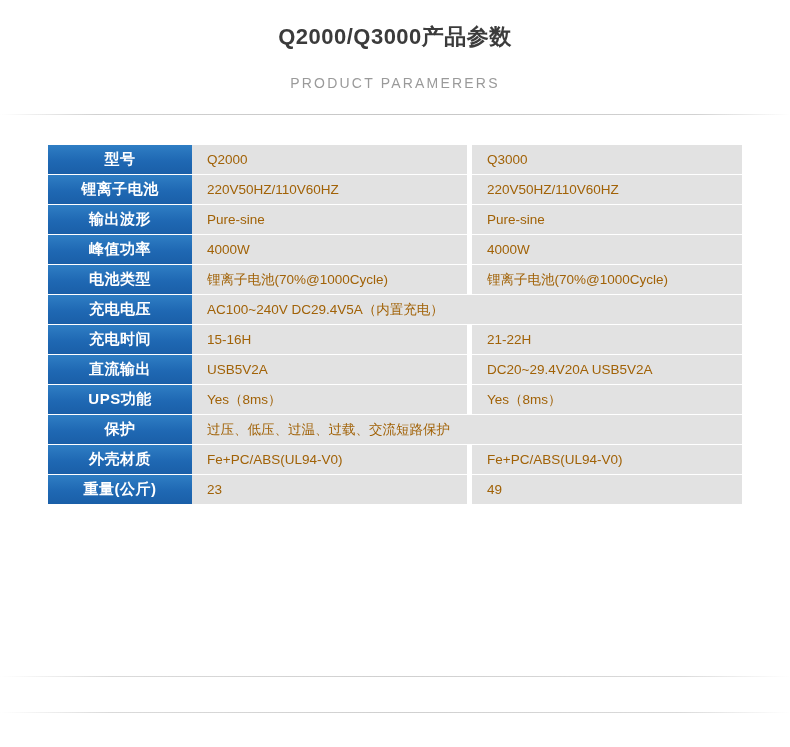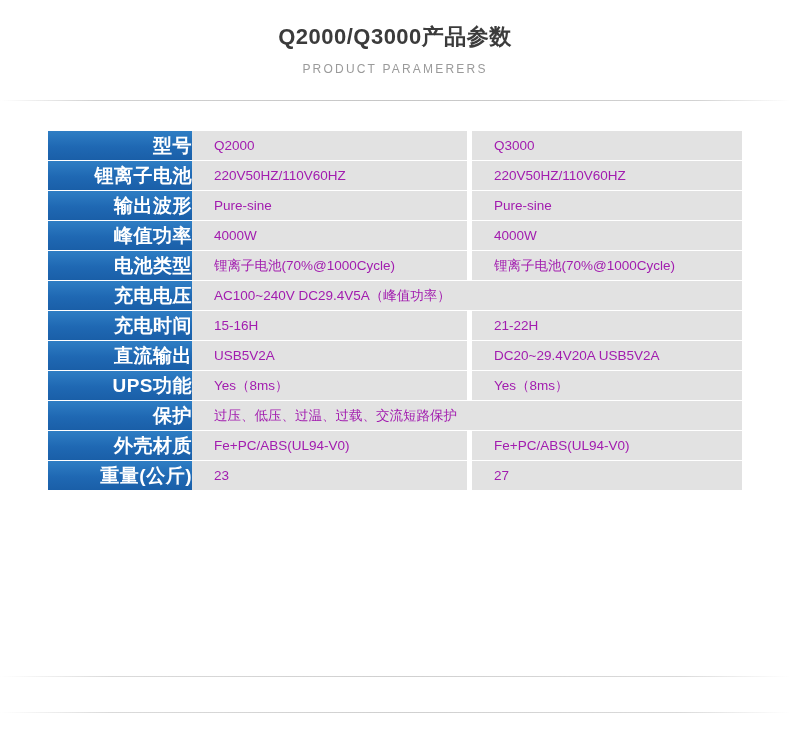--- a/index.html
+++ b/index.html
@@ -22,22 +22,22 @@
     text-align: center;
   }
   .header-title {
     font-size: 22px;
     font-weight: bold;
     color: #3b3b3b;
     letter-spacing: 0.5px;
     line-height: 30px;
   }
   .header-sub {
-    margin-top: 8px;
-    font-size: 12px;
+    margin-top: 22px;
+    font-size: 14px;
     color: #9a9a9a;
     letter-spacing: 2.2px;
     line-height: 18px;
   }
   .header-rule-wrap {
     margin-top: 16px;
     height: 14px;
     position: relative;
   }
   .header-rule {
@@ -72,29 +72,29 @@
 
   td {
     height: 29px;
     font-size: 13.5px;
     vertical-align: middle;
     padding: 0;
   }
   td.label {
     background: linear-gradient(to bottom, #2f7ec4 0%, #1f68b3 55%, #1a5fa8 100%);
     color: #ffffff;
-    text-align: right;
+    text-align: center;
     font-weight: bold;
-    font-size: 19px;
+    font-size: 15px;
     letter-spacing: 0.5px;
   }
   td.val {
     background: #e2e2e2;
-    color: #a21caf;
-    padding-left: 22px;
+    color: #a16207;
+    padding-left: 15px;
     white-space: nowrap;
     overflow: hidden;
   }
   td.gap {
     background: #ffffff;
   }
 
   
   .footer-rule {
     position: absolute;
@@ -166,21 +166,21 @@
           <td class="val">4000W</td>
         </tr>
         <tr>
           <td class="label">电池类型</td>
           <td class="val">锂离子电池(70%@1000Cycle)</td>
           <td class="gap"></td>
           <td class="val">锂离子电池(70%@1000Cycle)</td>
         </tr>
         <tr>
           <td class="label">充电电压</td>
-          <td class="val" colspan="3">AC100~240V   DC29.4V5A（峰值功率）</td>
+          <td class="val" colspan="3">AC100~240V   DC29.4V5A（内置充电）</td>
         </tr>
         <tr>
           <td class="label">充电时间</td>
           <td class="val">15-16H</td>
           <td class="gap"></td>
           <td class="val">21-22H</td>
         </tr>
         <tr>
           <td class="label">直流输出</td>
           <td class="val">USB5V2A</td>
@@ -200,21 +200,21 @@
         <tr>
           <td class="label">外壳材质</td>
           <td class="val">Fe+PC/ABS(UL94-V0)</td>
           <td class="gap"></td>
           <td class="val">Fe+PC/ABS(UL94-V0)</td>
         </tr>
         <tr>
           <td class="label">重量(公斤)</td>
           <td class="val">23</td>
           <td class="gap"></td>
-          <td class="val">27</td>
+          <td class="val">49</td>
         </tr>
       </tbody>
   </table>
 </div>
 
 <div class="footer-rule r1"></div>
 <div class="footer-ghost"></div>
 <div class="footer-rule r2"></div>
 
 </body></html>

